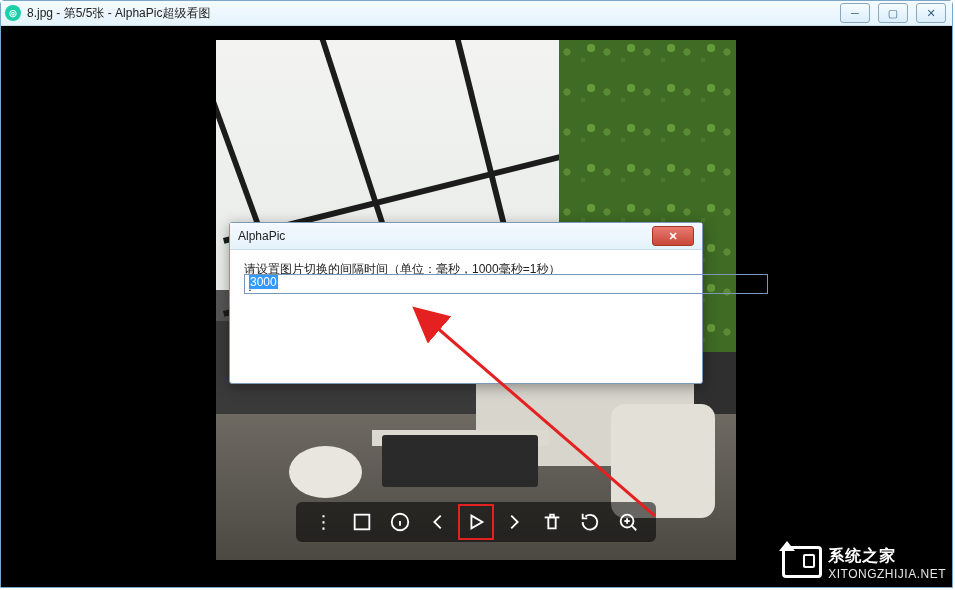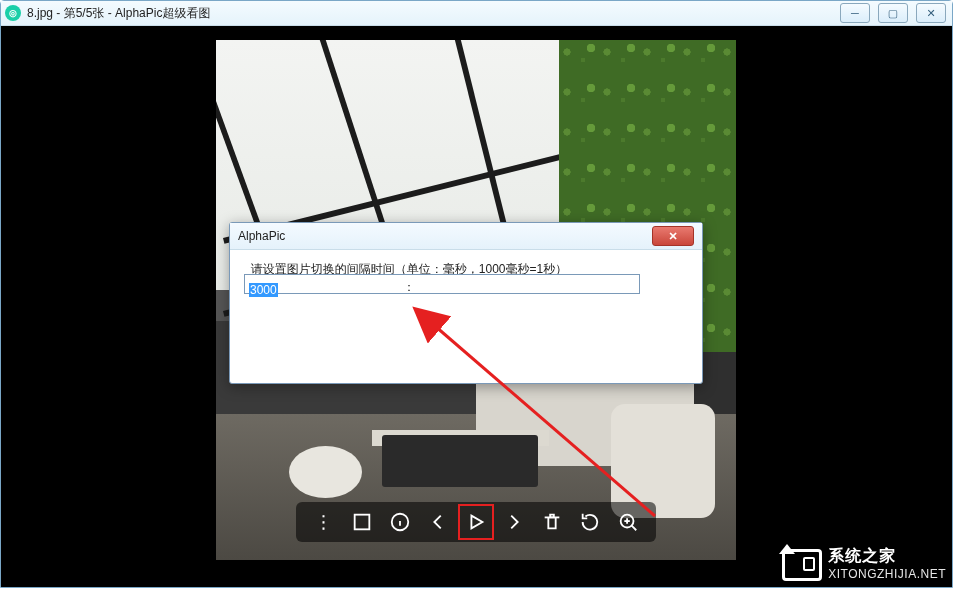--- a/index.html
+++ b/index.html
@@ -110,43 +110,43 @@
   }
   .dlg-title-text{flex:1 1 auto;color:#222;}
   .dlg-close{
     width:40px;height:18px;border-radius:3px;
     background:linear-gradient(#e97a70,#c9463a);
     border:1px solid #a43328;
     display:flex;align-items:center;justify-content:center;
     color:#fff;font-size:11px;font-weight:bold;cursor:default;
   }
   .dlg-body{position:relative;padding:10px 14px;}
-  .dlg-label{width:330px;color:#222;line-height:1.5;text-align:center;}
+  .dlg-label{width:330px;color:#222;line-height:1.5;}
   .dlg-btns{position:absolute;right:14px;top:10px;display:flex;flex-direction:column;gap:10px;}
   .dlg-btn{
     width:74px;height:22px;border:1px solid #6f9fc6;border-radius:2px;
     background:linear-gradient(#f8fcff,#e3f1fb);
     font-size:12px;color:#222;cursor:default;
     display:flex;align-items:center;justify-content:center;
   }
   .dlg-btn.primary{border-color:#2f7bbf;box-shadow:0 0 0 1px #8fc6ef inset;}
   .dlg-input{
-    position:absolute;left:14px;bottom:12px;width:396px;height:20px;
-    border:1px solid #7a99b8;padding:8px 4px;font-size:12px;
+    position:absolute;left:14px;bottom:12px;width:524px;height:20px;
+    border:1px solid #7a99b8;padding:0 4px;font-size:12px;
     box-sizing:border-box;
   }
   .dlg-input .sel{background:#3399ff;color:#fff;padding:0 1px;}
 
   
   .arrow-svg{position:absolute;left:394px;top:280px;width:320px;height:250px;pointer-events:none;}
 
   
   .wm{
     position:absolute;right:6px;bottom:6px;color:#fff;
-    display:flex;align-items:flex-end;gap:6px;font-size:12px;
+    display:flex;align-items:flex-start;gap:6px;font-size:12px;
     text-shadow:0 0 3px #000;
   }
   .wm .logo{
     width:34px;height:26px;border:3px solid #fff;border-radius:4px;
     position:relative;
   }
   .wm .logo:before{content:"";position:absolute;left:-6px;top:-8px;width:0;height:0;
     border-left:8px solid transparent;border-right:8px solid transparent;border-bottom:10px solid #fff;}
   .wm .logo:after{content:"";position:absolute;right:4px;top:5px;width:8px;height:10px;
     border:2px solid #fff;border-radius:2px;}

